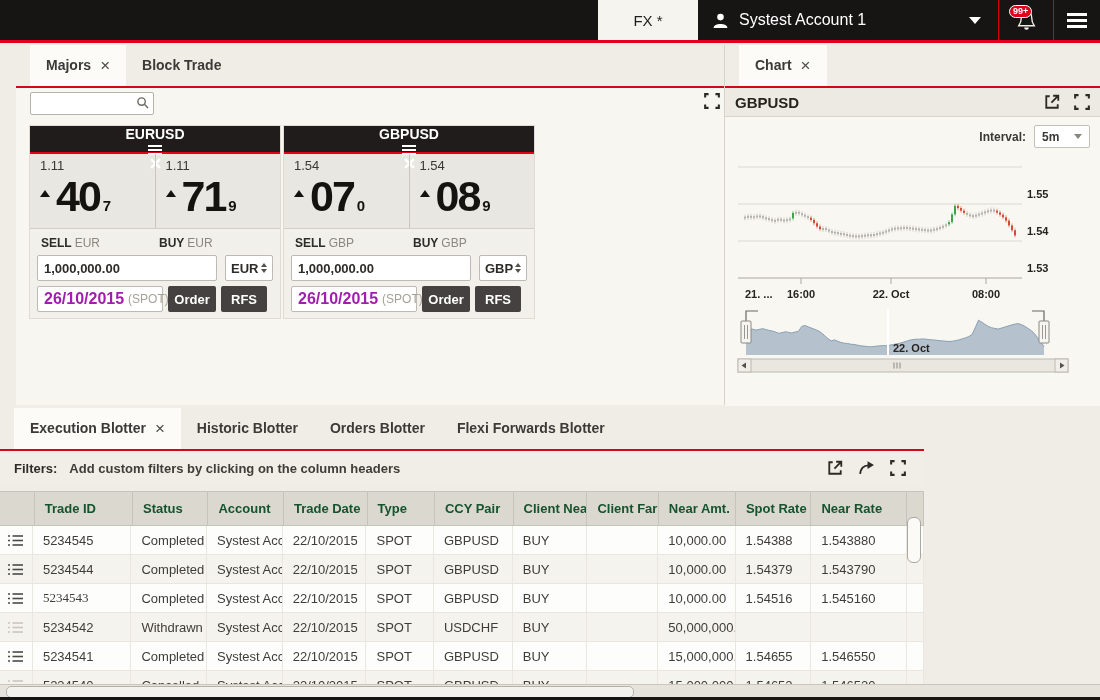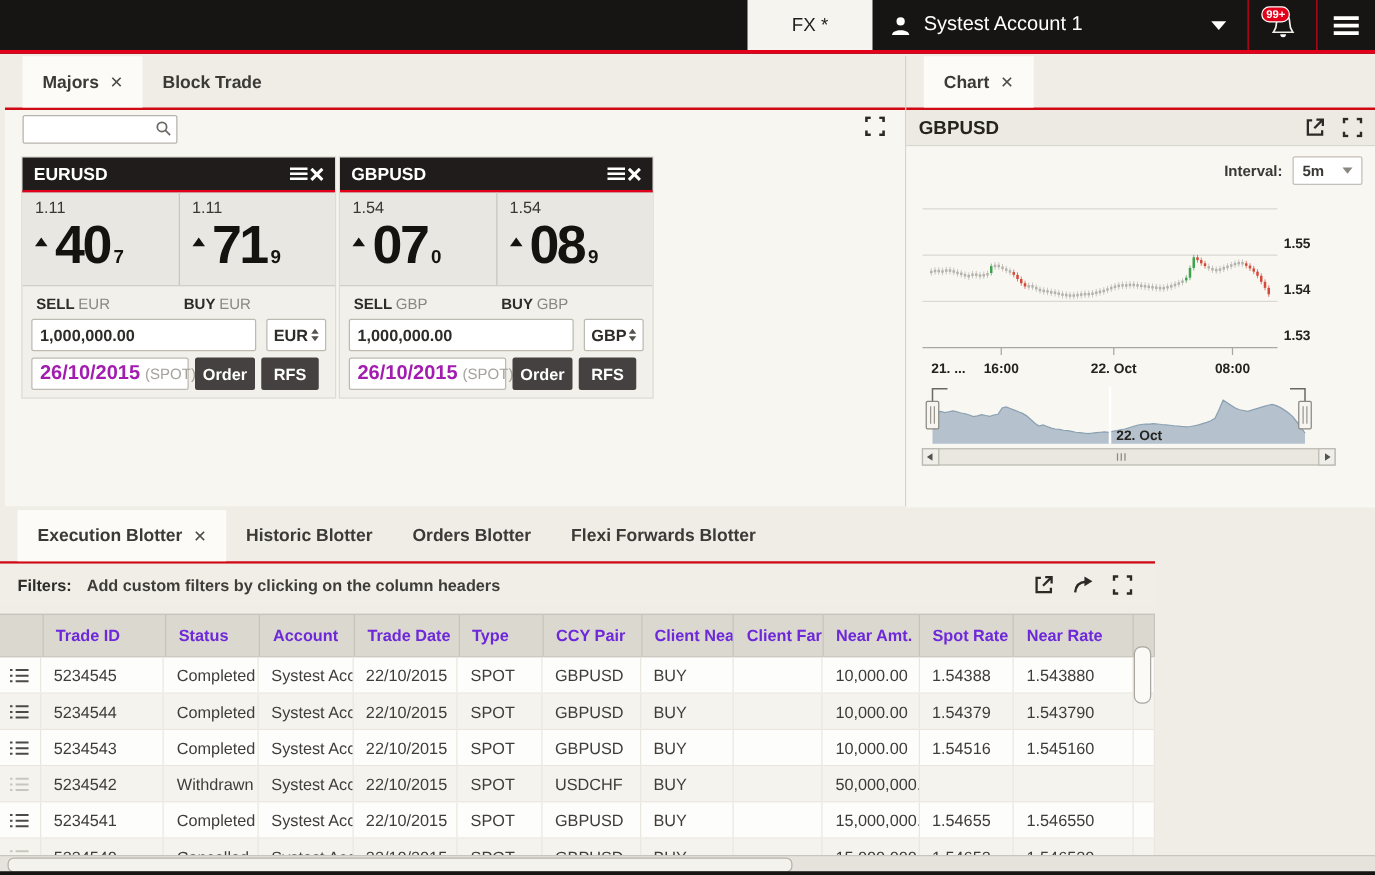--- a/index.html
+++ b/index.html
@@ -19,30 +19,30 @@
   .menu-btn{position:absolute;left:1053px;top:0;width:47px;height:40px;display:flex;flex-direction:column;align-items:center;justify-content:center;gap:3px;cursor:pointer;}
   .menu-btn i{display:block;width:20px;height:3px;background:#fff;}
 
   
   .tabstrip{display:flex;align-items:stretch;padding-left:14px;border-bottom:2px solid #cf0a14;}
   .tab{height:41px;line-height:41px;padding:0 16px;font-size:14px;font-weight:700;color:#3c3a37;display:flex;align-items:center;gap:9px;cursor:pointer;white-space:nowrap;}
   .tab.active{background:#fcfbf8;}
   .tab-close{font-size:17px;color:#4e4b47;font-weight:400;line-height:1;cursor:pointer;}
 
   
-  .panel-left{position:absolute;top:45px;left:4px;width:720px;height:360px;}
+  .panel-left{position:absolute;top:45px;left:16px;width:720px;height:360px;}
   .panel-left .panel-body{position:relative;height:317px;background:#f7f6f1;}
   .search-box{position:absolute;left:14px;top:4px;width:122px;height:21px;background:#fff;border:1px solid #b6b3ab;border-radius:2px;}
   .search-box input{position:absolute;left:2px;top:1px;width:96px;height:17px;border:none;outline:none;font-size:12px;background:transparent;font-family:"Liberation Sans",sans-serif;}
   .search-box .mag{position:absolute;right:4px;top:3px;}
   .panel-fs{position:absolute;right:16px;top:5px;color:#2c2a27;cursor:pointer;}
 
   .tile{position:absolute;top:38px;width:250px;background:#f2f0ea;box-shadow:0 0 0 1px #dedbd3;}
   .tile.t0{left:14px;} .tile.t1{left:268px;}
-  .tile-head{height:26px;background:#201c1c;border-bottom:2px solid #e2001a;display:flex;align-items:center;padding:0 9px;}
+  .tile-head{height:26px;background:#201c1c;border-bottom:2px solid #e2001a;display:flex;align-items:center;padding:0 21px;flex-direction:column;}
   .tile-sym{color:#fff;font-size:14px;font-weight:700;flex:1;}
   .tile-menu{display:flex;flex-direction:column;gap:2px;cursor:pointer;padding:3px 2px;}
   .tile-menu i{display:block;width:14px;height:2px;background:#fff;}
   .tile-close{cursor:pointer;display:flex;align-items:center;}
   .tile-prices{display:flex;height:74px;background:#e9e7e1;border-bottom:1px solid #d2cfc8;}
   .half{flex:1;padding:4px 0 0 10px;position:relative;cursor:pointer;}
   .half.sellh{border-right:1px solid #c9c6bf;}
   .bigfig{font-size:13px;color:#3a3835;}
   .prow{display:flex;align-items:flex-start;margin-top:1px;}
   .tri-up{width:0;height:0;border:5px solid transparent;border-bottom:7px solid #15130f;border-top:0;margin:16px 6px 0 0;}
@@ -84,21 +84,21 @@
   .panel-bottom{position:absolute;top:408px;left:0;width:924px;height:292px;}
   .filterbar{height:34px;background:#f0eee7;display:flex;align-items:center;padding-left:14px;gap:12px;position:relative;}
   .filters-lbl{font-size:13px;font-weight:700;color:#2e2c29;}
   .filters-hint{font-size:13px;font-weight:700;color:#3f3d39;}
   .filter-icons{position:absolute;right:18px;top:9px;display:flex;gap:15px;color:#2c2a27;}
   .grid{margin-top:6px;}
   .t-row{display:flex;height:28px;align-items:center;background:#fdfdfb;border-bottom:1px solid #e9e6df;}
   .t-row.alt{background:#f5f3ee;}
   .t-head{display:flex;height:33px;align-items:center;background:#dbd8d0;border-top:1px solid #c6c3bb;border-bottom:1px solid #c6c3bb;}
   .t-cell{box-sizing:border-box;padding-left:10px;font-size:13px;color:#3f3d39;white-space:nowrap;overflow:hidden;height:100%;display:flex;align-items:center;border-right:1px solid #eae7e0;}
-  .t-head .t-cell{font-weight:700;color:#6d28d9;border-right:1px solid #c6c3bb;}
+  .t-head .t-cell{font-weight:700;color:#14532d;border-right:1px solid #c6c3bb;}
   .rowmenu{color:#4c4a46;display:flex;align-items:center;justify-content:center;padding-left:0 !important;cursor:pointer;}
   .rowmenu.disabled{color:#c9c6bf;cursor:default;}
   .vscroll{position:absolute;right:3px;top:109px;width:12px;height:44px;background:#fbfaf7;border:1px solid #aaa7a0;border-radius:6px;cursor:pointer;}
   .hscroll{position:absolute;left:0;top:276px;width:1100px;height:13px;background:#e6e3dc;border-top:1px solid #c9c6be;}
   .hscroll .thumb{position:absolute;left:6px;top:1px;width:626px;height:10px;background:#f4f2ec;border:1px solid #b5b2aa;border-radius:5px;cursor:pointer;}
   .bottom-strip{position:absolute;left:0;top:697px;width:1100px;height:3px;background:#171414;}
   svg{display:block;}
 </style>
 </head>
 <body>
@@ -649,21 +649,21 @@
                 <g stroke="currentColor" stroke-width="1.6">
                   <line x1="0" y1="2" x2="2" y2="2"></line>
                   <line x1="4.5" y1="2" x2="15" y2="2"></line>
                   <line x1="0" y1="6.5" x2="2" y2="6.5"></line>
                   <line x1="4.5" y1="6.5" x2="15" y2="6.5"></line>
                   <line x1="0" y1="11" x2="2" y2="11"></line>
                   <line x1="4.5" y1="11" x2="15" y2="11"></line>
                 </g>
               </svg>
             </div>
-            <div class="t-cell" style="width: 118px;">5234543</div>
+            <div class="t-cell" style="width: 118px; font-family: Liberation Serif, serif;">5234543</div>
             <div class="t-cell" style="width: 90px;">Completed</div>
             <div class="t-cell" style="width: 90px;">Systest Account 1</div>
             <div class="t-cell" style="width: 100px;">22/10/2015</div>
             <div class="t-cell" style="width: 80px;">SPOT</div>
             <div class="t-cell" style="width: 94px;">GBPUSD</div>
             <div class="t-cell" style="width: 88px;">BUY</div>
             <div class="t-cell" style="width: 85px;"></div>
             <div class="t-cell" style="width: 92px;">10,000.00</div>
             <div class="t-cell" style="width: 90px;">1.54516</div>
             <div class="t-cell" style="width: 115px;">1.545160</div>

